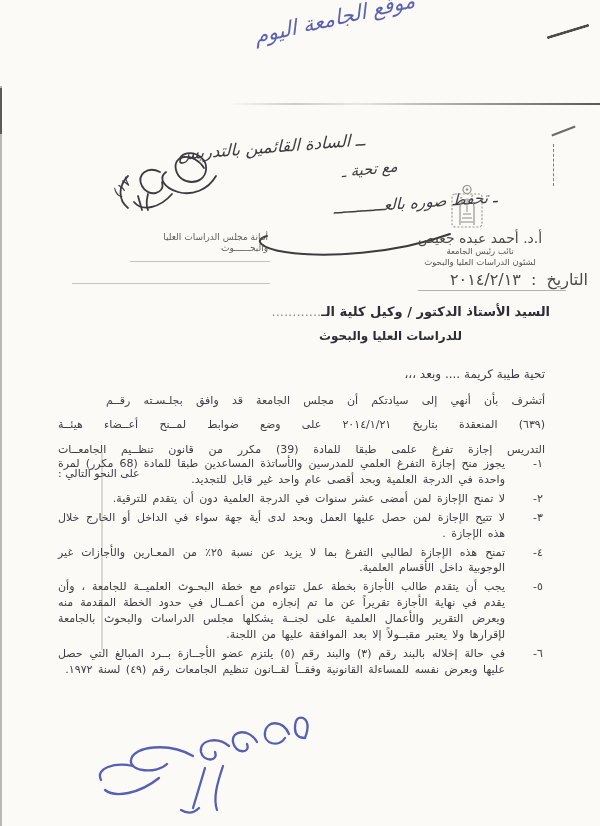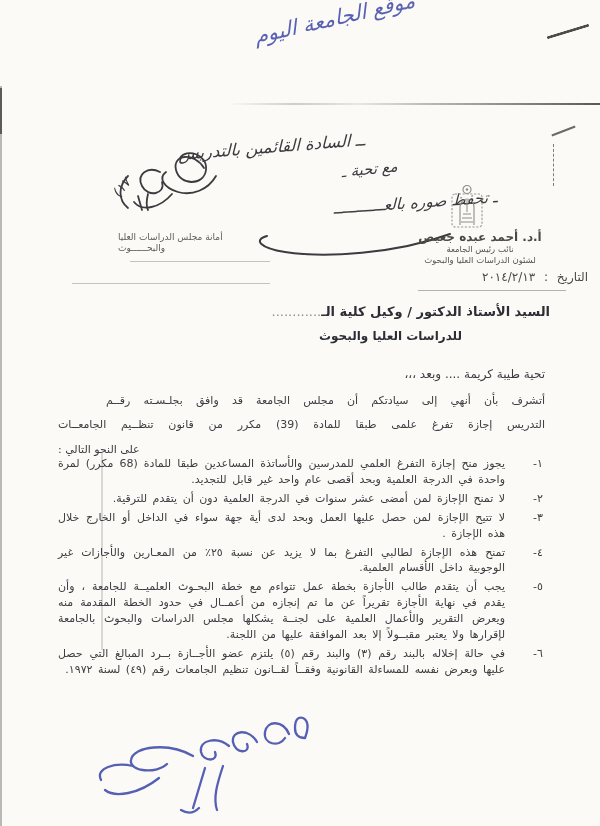--- a/index.html
+++ b/index.html
@@ -22,25 +22,25 @@
   
   .hw{direction:rtl;font-style:italic;white-space:nowrap;}
   .hw-top{left:168px;top:16px;width:250px;font-size:21px;color:#4d55ae;transform:rotate(-13deg) skewX(-6deg);opacity:.92;}
   .hw-black{color:#3b3b40;}
   .n1{left:178px;top:132px;width:330px;font-size:16.5px;transform:rotate(-4.5deg) skewX(-5deg);text-align:left;}
   .n2{left:288px;top:163px;width:110px;font-size:15px;transform:rotate(-6deg) skewX(-5deg);}
   .n3{left:218px;top:198px;width:280px;font-size:15.5px;transform:rotate(-4deg) skewX(-5deg);}
   .mark17{left:112px;top:180px;font-size:13px;color:#3b3b40;transform:rotate(-52deg);font-style:italic;}
   svg.ink{position:absolute;}
   
-  .office-left{left:118px;top:232px;width:150px;text-align:left;font-size:9px;line-height:11px;color:#5c5c58;direction:rtl;}
+  .office-left{left:118px;top:232px;width:150px;text-align:right;font-size:9px;line-height:11px;color:#5c5c58;direction:rtl;}
   .official{left:413px;top:230px;width:134px;text-align:center;direction:rtl;color:#55554f;}
-  .official .name{font-size:12px;font-weight:bold;color:#4a4a45;}
+  .official .name{font-size:14px;font-weight:normal;color:#4a4a45;}
   .official .t{font-size:8.5px;line-height:11px;}
-  .daterow{left:428px;top:270px;width:160px;direction:rtl;font-size:12px;color:#4a4a48;word-spacing:5px;}
+  .daterow{left:428px;top:270px;width:160px;direction:rtl;font-size:16px;color:#4a4a48;word-spacing:5px;}
   
   .addr1{left:225px;top:304px;width:325px;direction:rtl;text-align:right;font-size:13px;font-weight:bold;color:#2d2d36;white-space:nowrap;}
   .addr1 .dots{color:#8d8d98;letter-spacing:1.5px;font-weight:normal;}
   .addr2{left:312px;top:329px;width:150px;direction:rtl;text-align:right;font-size:12px;font-weight:bold;color:#2d2d36;}
   .greet{left:58px;top:367px;width:487px;direction:rtl;text-align:right;font-size:12px;color:#3c3c42;}
   .intro{left:58px;top:385px;width:487px;direction:rtl;font-size:11px;color:#3c3c42;}
   .intro .ln{line-height:17.4px;margin-top:7px;}
   .just{text-align:justify;text-align-last:justify;}
   .pl{padding-left:48px;}
   .plain{text-align:left;}
@@ -110,20 +110,21 @@
   <div class="abs rule r3"></div>
 
   <div class="abs addr2">للدراسات العليا والبحوث</div>
   <div class="abs addr1">
     <span>السيد الأستاذ الدكتور / وكيل كلية الـ</span><span class="dots">............</span>
   </div>
 
   <div class="abs greet">تحية طيبة كريمة .... وبعد ،،،</div>
   <div class="abs intro">
     <div class="ln just pl">أتشرف بأن أنهي إلى سيادتكم أن مجلس الجامعة قد وافق بجلـسـته رقــم</div>
+    <div class="ln just">(٦٣٩) المنعقدة بتاريخ ٢٠١٤/١/٢١ على وضع ضوابط لمــنح أعــضاء هيئــة</div>
     <div class="ln just">التدريس إجازة تفرغ علمى طبقا للمادة (39) مكرر من قانون تنظــيم الجامعــات</div>
     <div class="ln plain">على النحو التالي :</div>
   </div>
 
   <div class="abs list">
     <div class="li">
       <span class="num">١-</span>
       <span class="txt">يجوز منح إجازة التفرغ العلمي للمدرسين والأساتذة المساعدين طبقا للمادة (68 مكرر) لمرة واحدة في الدرجة العلمية وبحد أقصى عام واحد غير قابل للتجديد.</span>
     </div>
     <div class="li">

